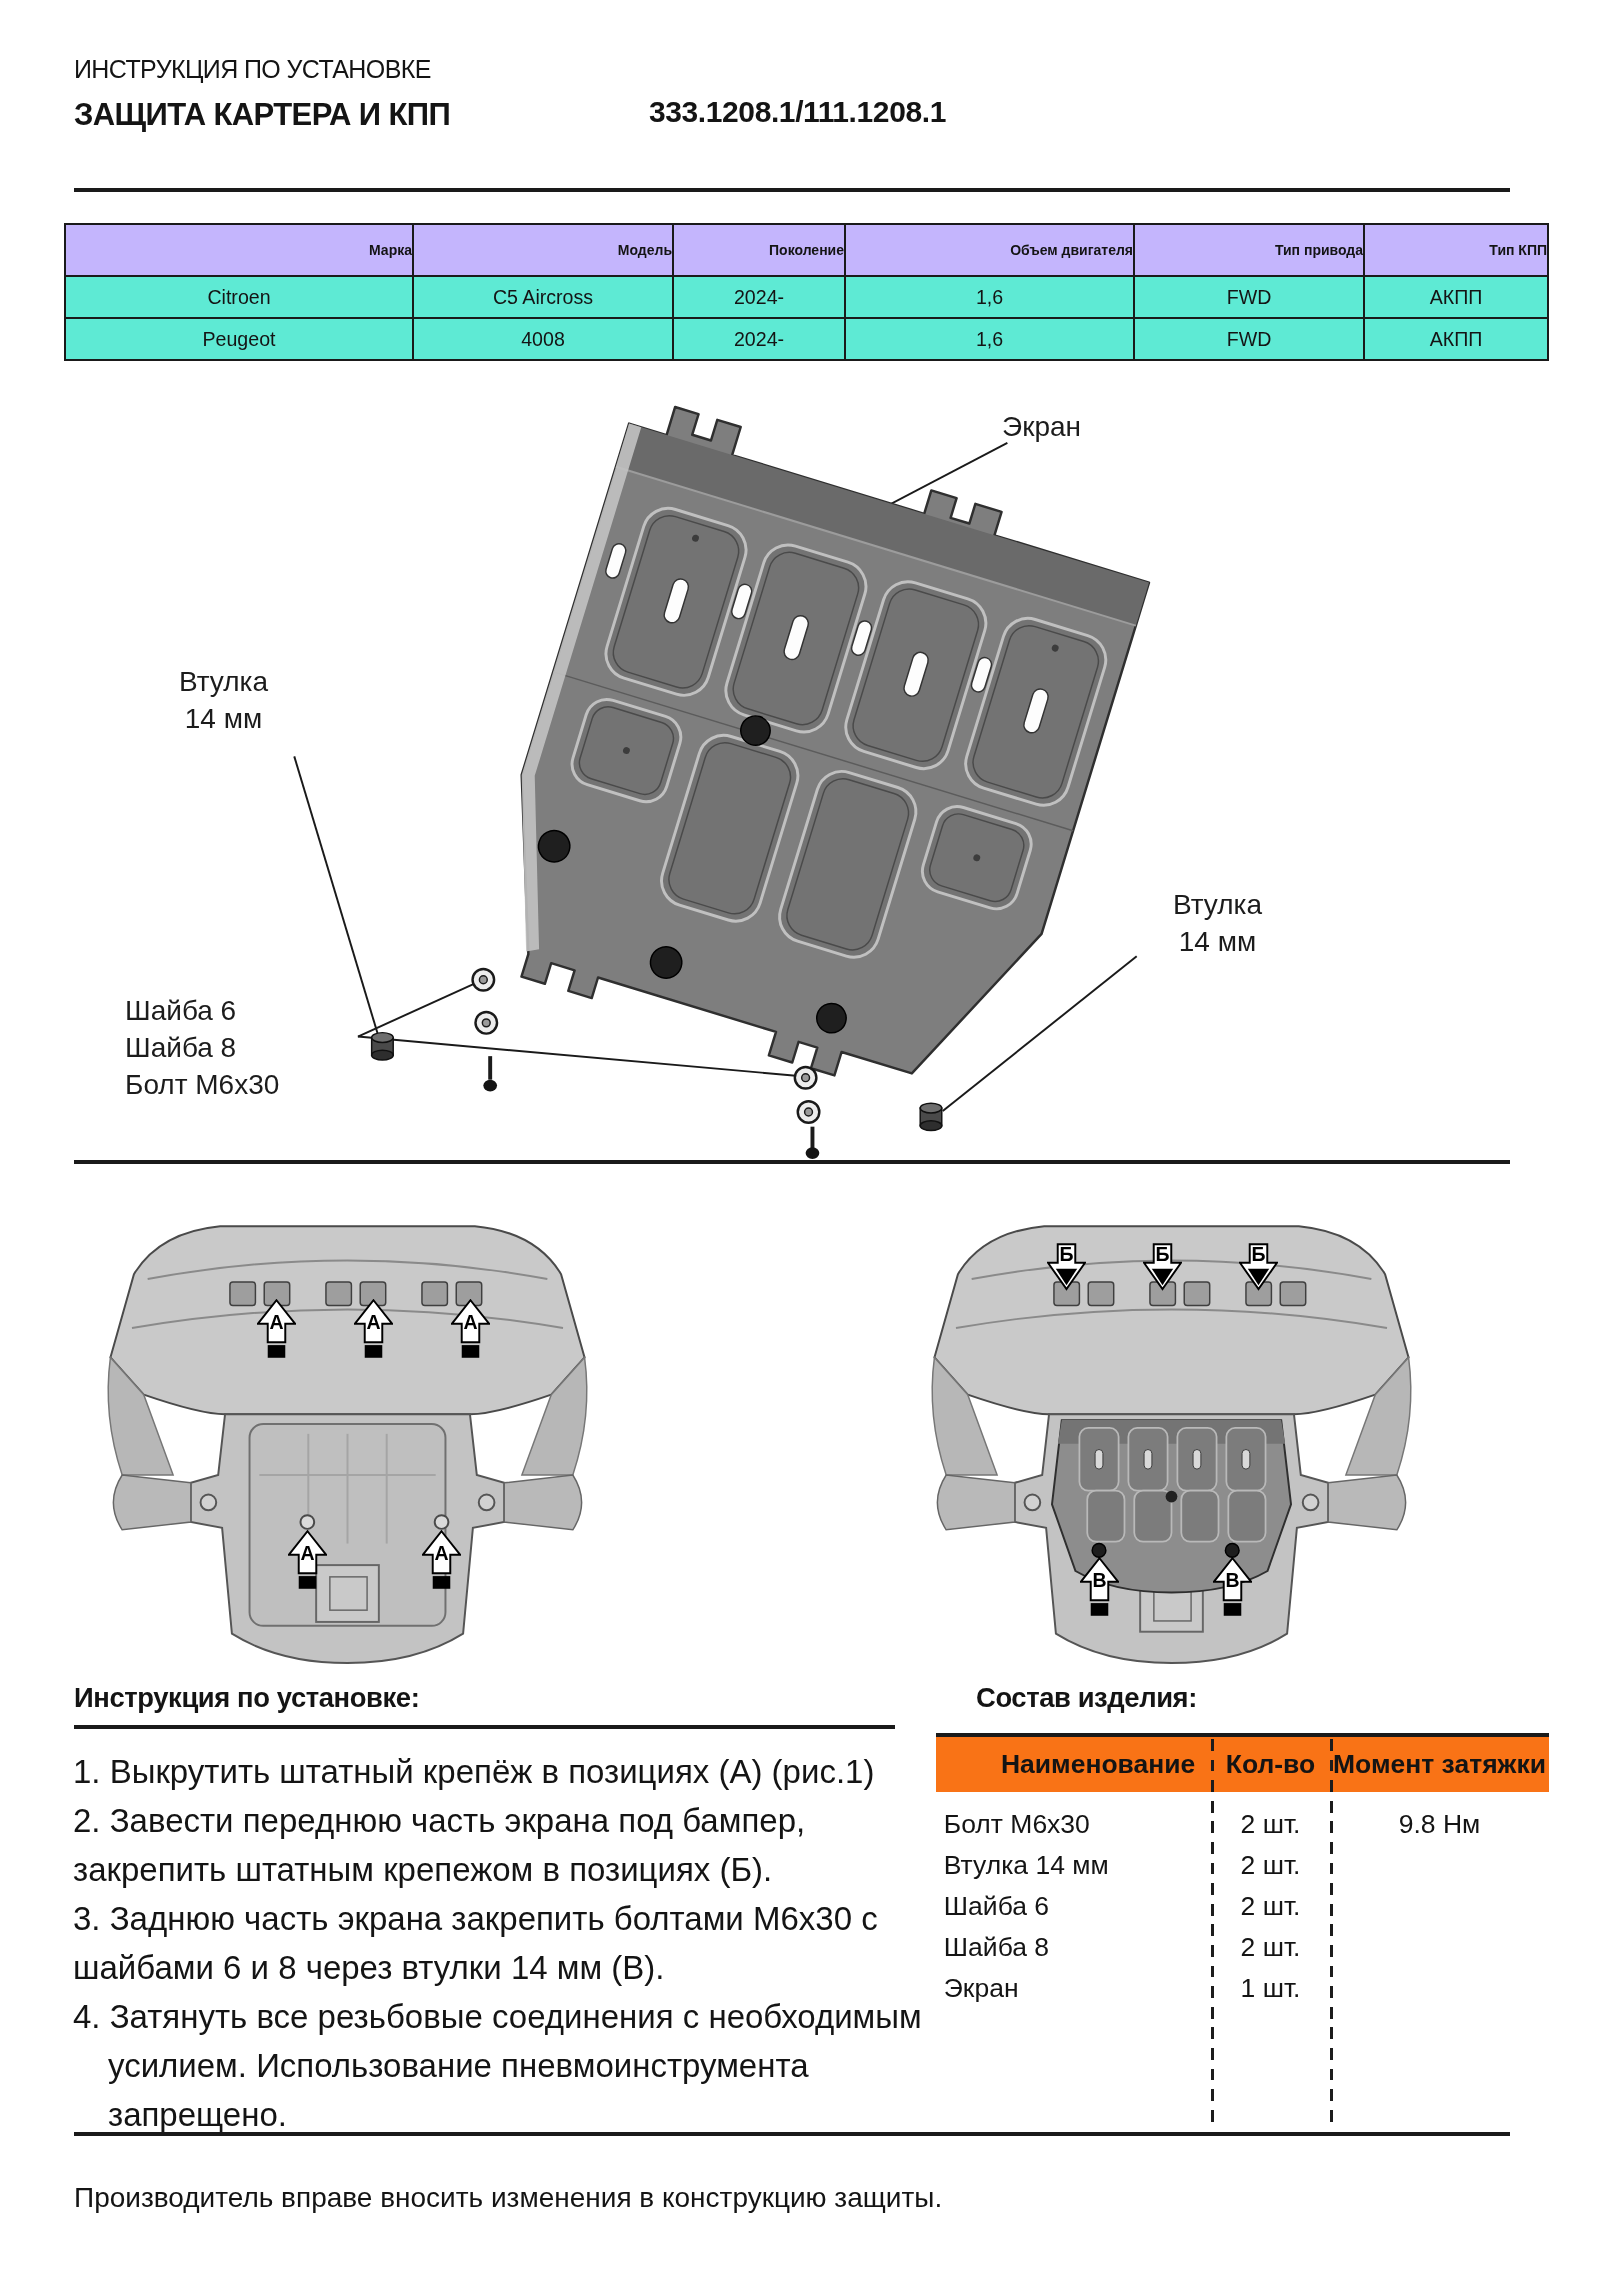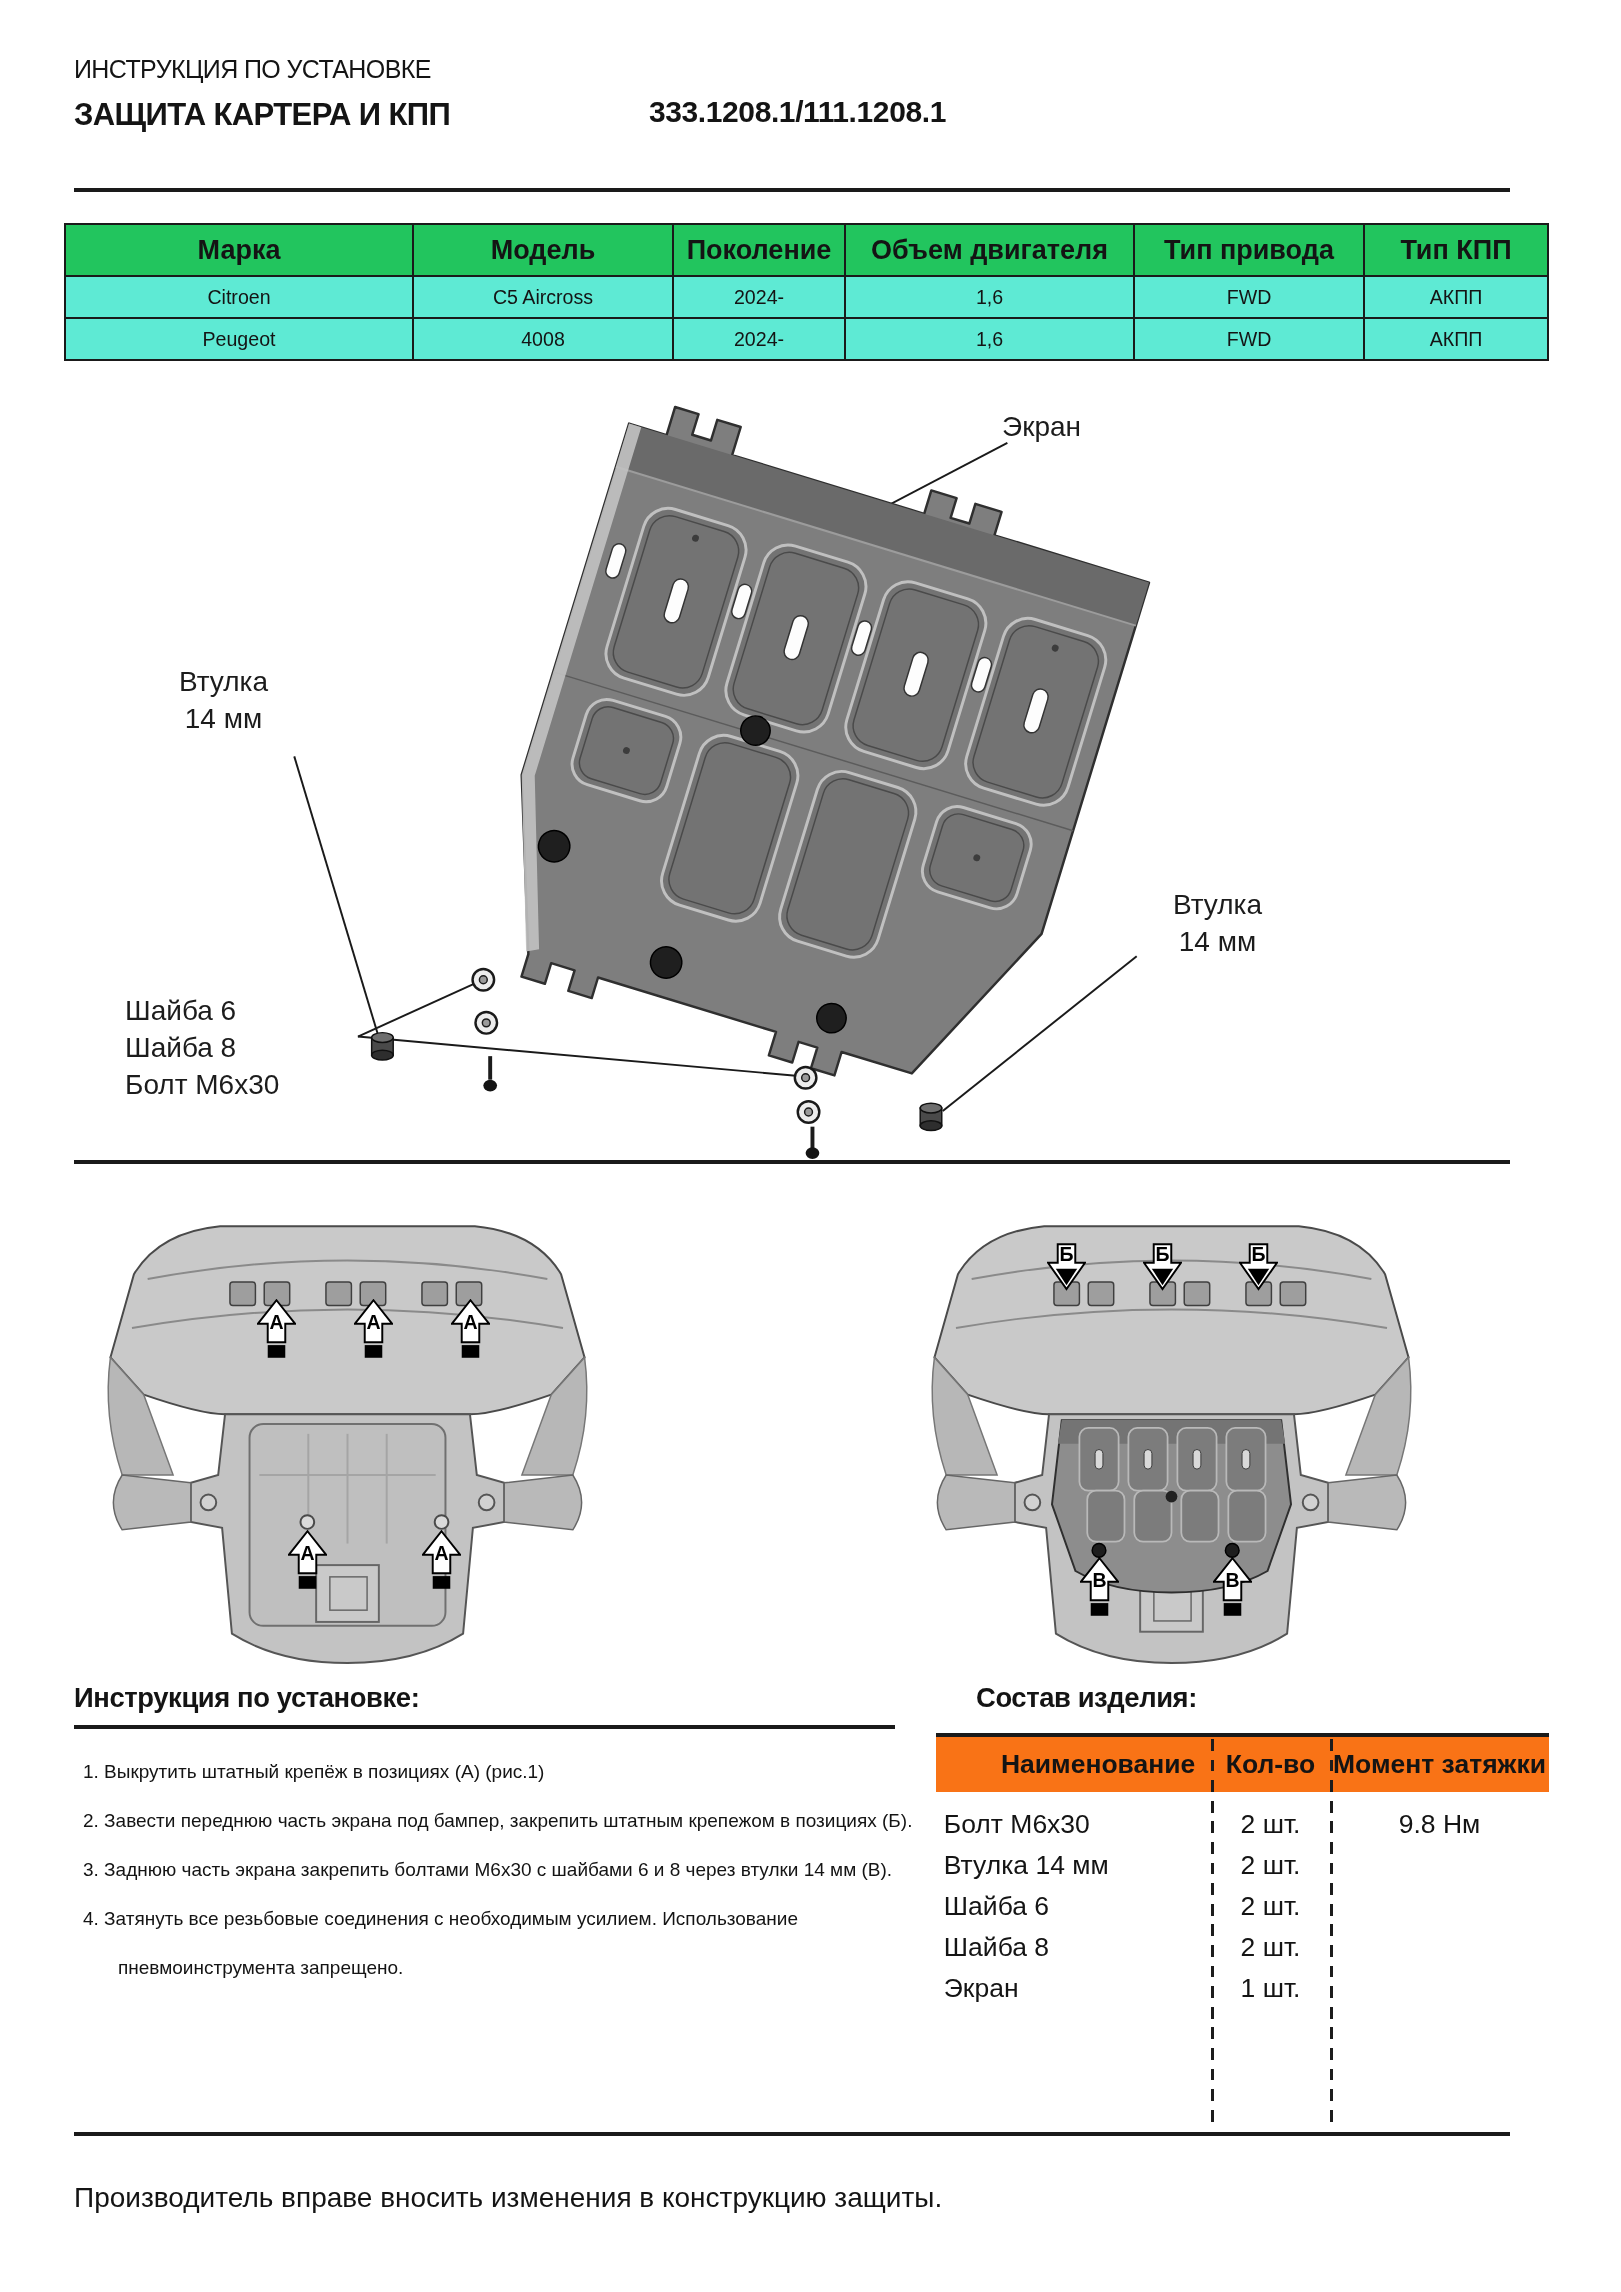--- a/index.html
+++ b/index.html
@@ -12,21 +12,21 @@
   .hr { position:absolute; left:74px; width:1436px; height:3.9px; background:#1a1a1a; }
 
   
   .title1 { left:74px; top:55px; font-size:25px; letter-spacing:-0.6px; }
   .title2 { left:74px; top:97px; font-size:31px; font-weight:bold; letter-spacing:-0.6px; }
   .partnum { left:649px; top:95px; font-size:30px; font-weight:bold; letter-spacing:-0.4px; }
 
   
   .vtable { position:absolute; left:64px; top:223px; border-collapse:collapse; table-layout:fixed; border:2.9px solid #1a1a1a; }
   .vtable th, .vtable td { border:2px solid #1a1a1a; text-align:center; padding:0; }
-  .vtable th { background:#22c55e; font-size:27px; font-weight:bold; height:50px; }
+  .vtable th { background:#c4b5fd; font-size:14px; font-weight:bold; height:50px;text-align:right; }
   .vtable td { font-size:19.6px; height:40px; background:#5eead4; }
 
   
   .figure-main { position:absolute; left:0; top:392px; width:1621px; height:767px; }
   .figure-main > svg { position:absolute; left:0; top:0; }
   .fig-label { position:absolute; font-size:28px; color:#1c1c1c; line-height:37px; }
   .lbl-screen { left:1002px; top:408px; }
   .lbl-bushing-left  { left:145px; top:663px; width:157px; text-align:center; }
   .lbl-bushing-right { left:1139px; top:886px; width:157px; text-align:center; }
   .lbl-fasteners { left:125px; top:992px; text-align:left; }
@@ -37,21 +37,21 @@
   .diagram-left { left:83px; }
   .diagram-right { left:907px; }
   .marker { position:absolute; width:39px; height:61px; }
   .marker svg { display:block; }
   .marker text { font-weight:bold; font-size:20px; fill:#000; }
 
   
   .sec-heading { position:absolute; font-size:27.4px; font-weight:bold; letter-spacing:-0.4px; }
   .instr-heading { left:74px; top:1682px; }
   .instr-rule { position:absolute; left:74px; top:1725px; width:821px; height:3.9px; background:#1a1a1a; }
-  .steps { position:absolute; left:83px; top:1747px; width:855px; font-size:19px; line-height:49px; }
+  .steps { position:absolute; left:73px; top:1747px; width:855px; font-size:33px; line-height:49px; }
   .step { margin:0; }
   .step-hanging { padding-left:35px; text-indent:-35px; }
 
   .parts-heading { left:976px; top:1682px; }
   .ptable { position:absolute; left:936px; top:1733px; width:613px; }
   .ptable-top { height:3.9px; background:#1a1a1a; }
   .phead { display:flex; background:#f97316; height:55px; align-items:center; font-weight:bold; font-size:26.5px; }
   .phead .c1 { width:275px; text-align:right; padding-right:15.7px; box-sizing:border-box; }
   .phead .c2 { width:119px; text-align:center; }
   .phead .c3 { width:219px; text-align:center; }

